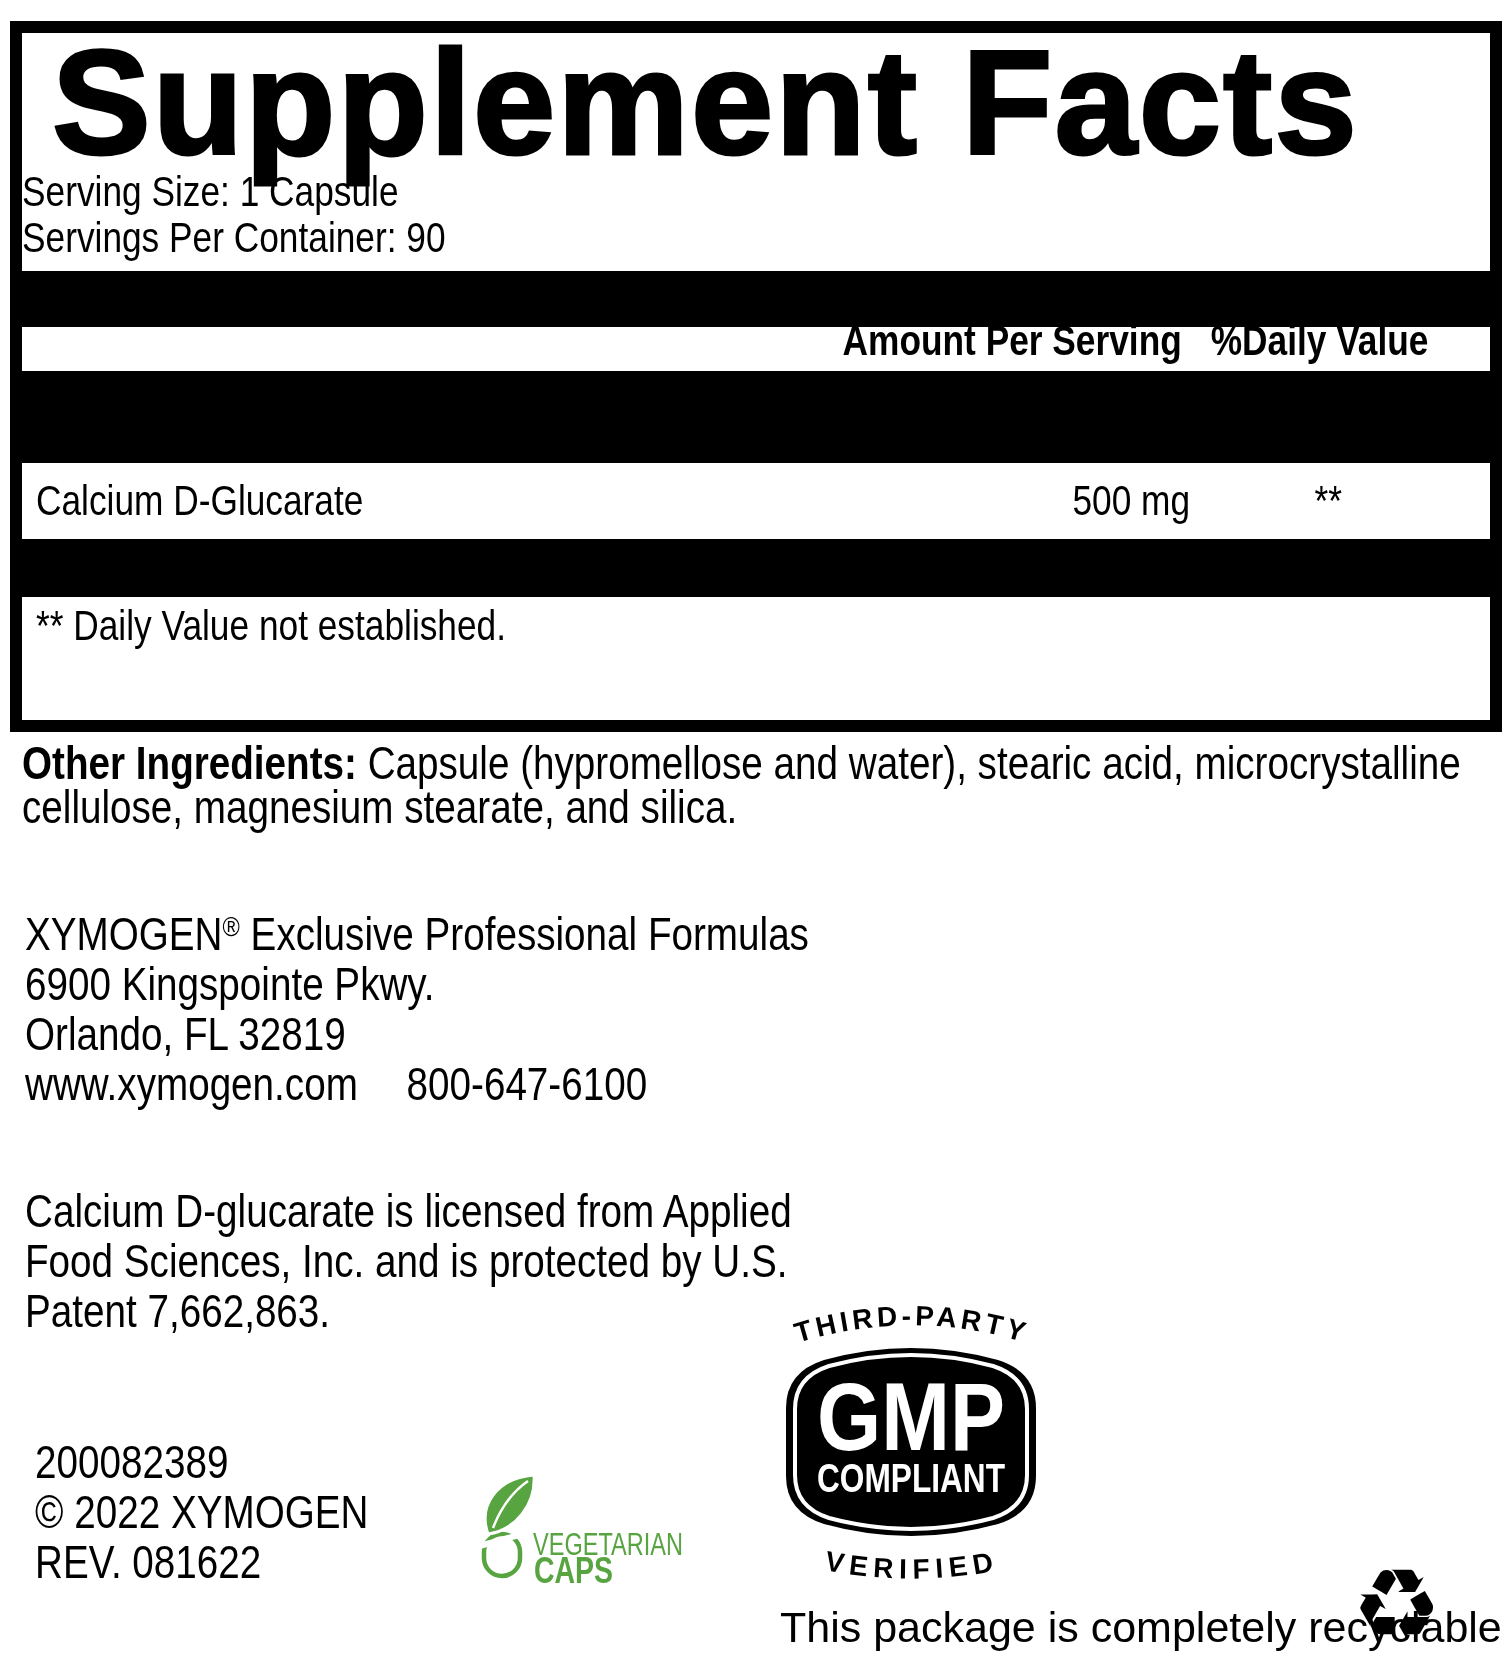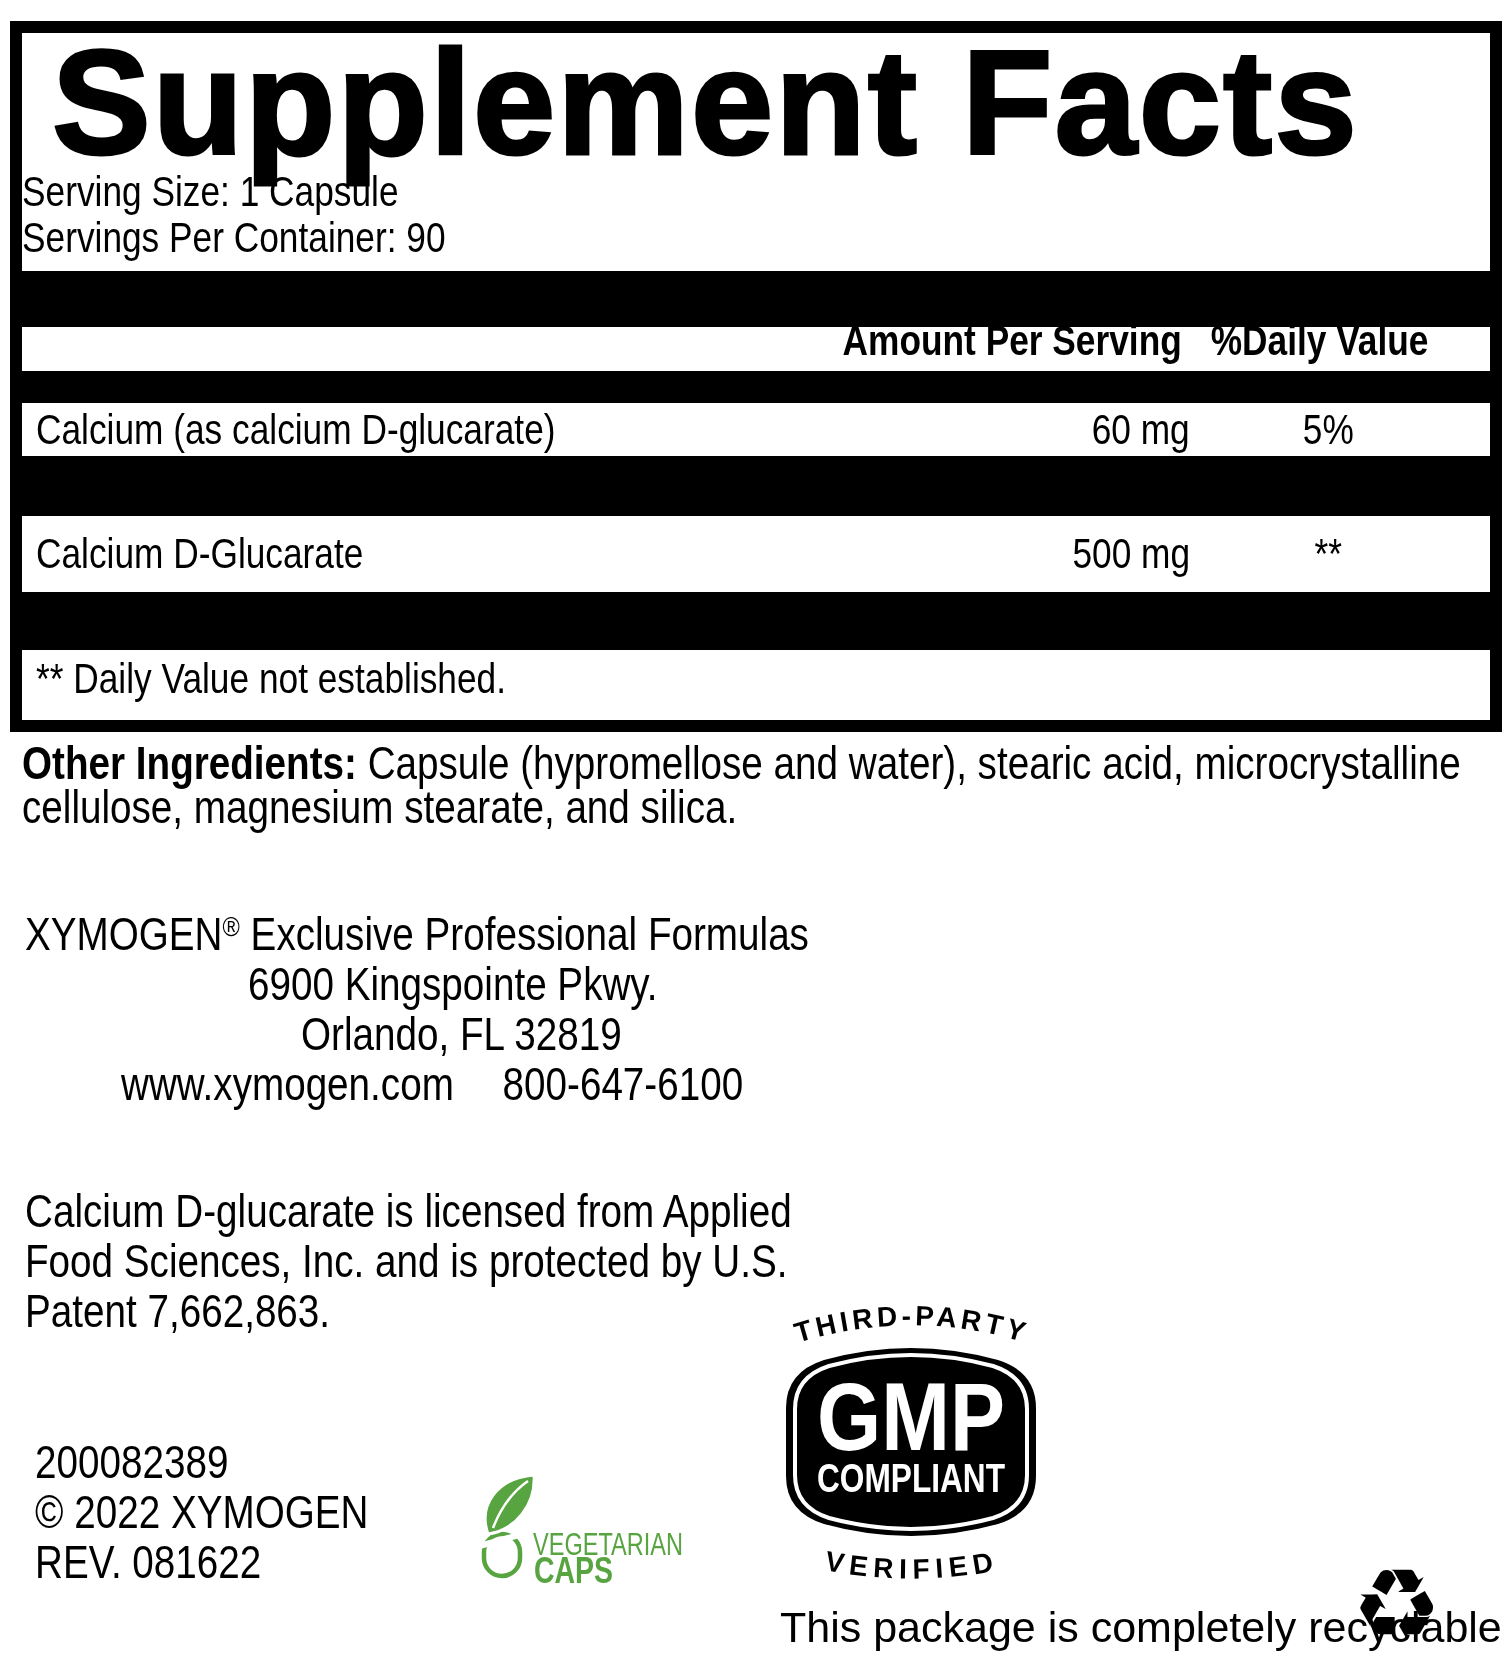--- a/index.html
+++ b/index.html
@@ -44,21 +44,21 @@
   .nrow-2 { height:76px; }
   .nrow .n-name { flex:1; text-align:left; }
   .nrow .n-amount { width:200px; text-align:right; }
   .nrow .n-dv { width:276px; text-align:center; }
   .footnote { padding:10px 0 0 14px; font-size:42px; line-height:37px; }
 
   
   .txt-block { position:absolute; font-size:46px; }
   .oi-block     { left:22px; top:741px;  line-height:44px; }
   .oi-block .b  { font-weight:bold; }
-  .addr-block   { left:25px; top:902px;  line-height:50px;text-align:center; }
+  .addr-block   { left:25px; top:902px;  line-height:50px; }
   .lic-block    { left:25px; top:1186px; line-height:50px; }
   .codes-block  { left:35px; top:1437px; line-height:50px; }
   .reg-mark { font-size:28px; vertical-align:14px; }
   .phone-gap { display:inline-block; width:58px; }
 
   .recyclable-line {
     position:absolute; left:780px; top:1601px; font-size:43px; line-height:52px;
   }
   .recycle-icon {
     position:absolute; left:1352px; top:1556px; font-size:100px; line-height:100px;
@@ -80,25 +80,20 @@
 
   <div class="bar bar-1"></div>
 
   <div class="hdr-row">
     <div class="hdr-amount"><span class="cx-r">Amount Per Serving</span></div>
     <div class="hdr-dv"><span class="cx-c">%Daily Value</span></div>
   </div>
 
   <div class="bar bar-2"></div>
 
-  <div class="nrow nrow-1">
-    <div class="n-name"><span class="cx">Calcium (as calcium D-glucarate)</span></div>
-    <div class="n-amount"><span class="cx-r">60 mg</span></div>
-    <div class="n-dv"><span class="cx-c">5%</span></div>
-  </div>
 
   <div class="bar bar-3"></div>
 
   <div class="nrow nrow-2">
     <div class="n-name"><span class="cx">Calcium D-Glucarate</span></div>
     <div class="n-amount"><span class="cx-r">500 mg</span></div>
     <div class="n-dv"><span class="cx-c">**</span></div>
   </div>
 
   <div class="bar bar-4"></div>

